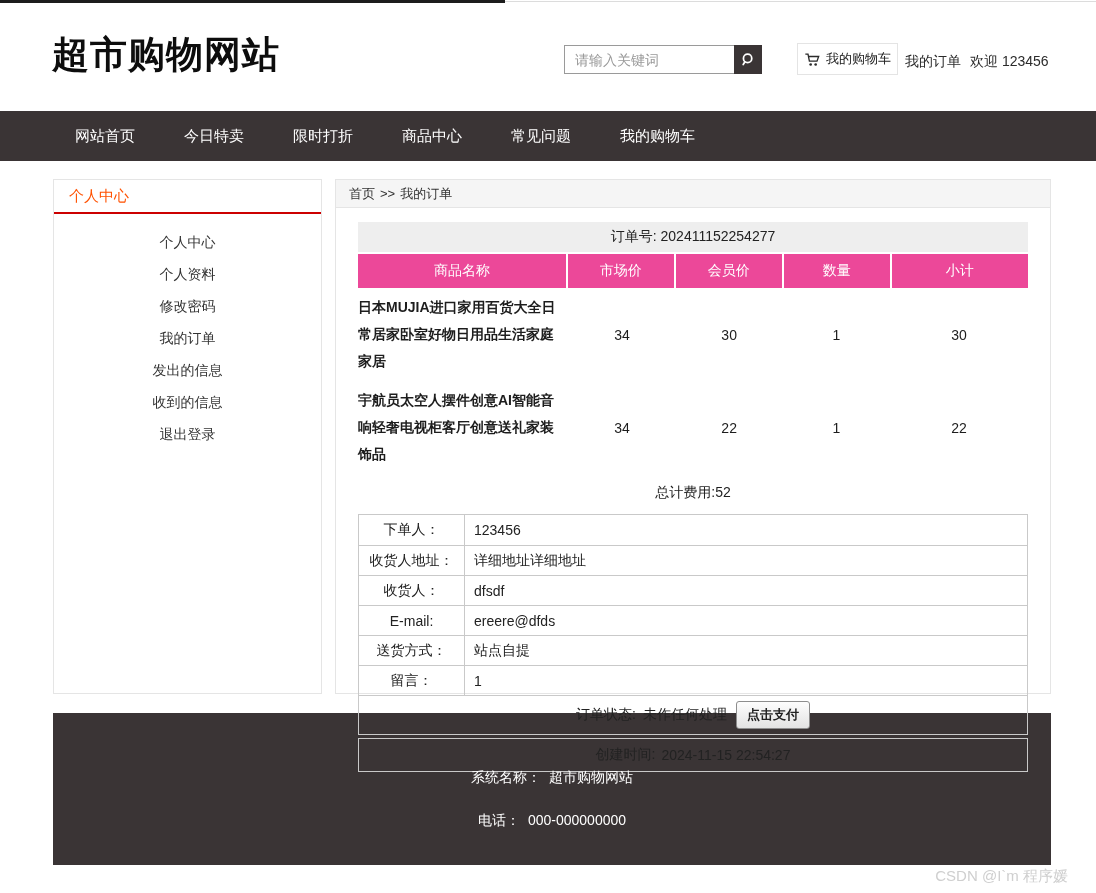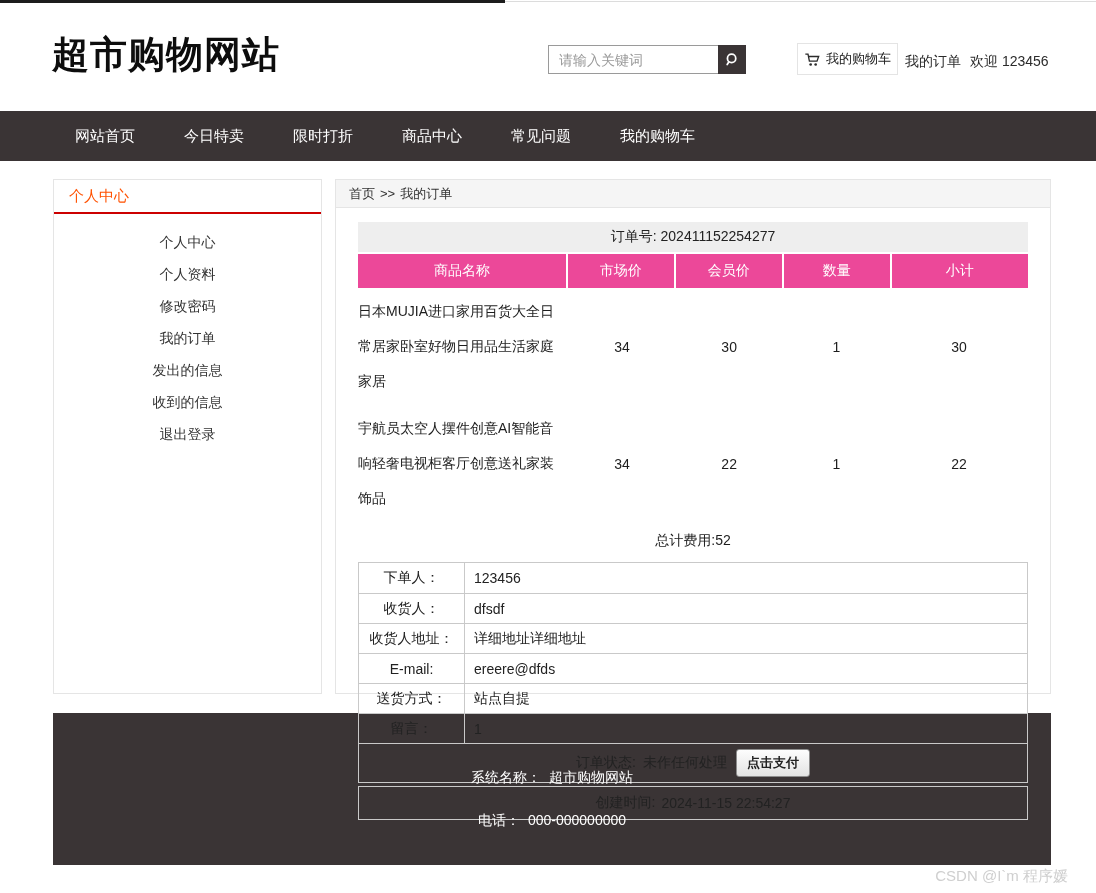--- a/index.html
+++ b/index.html
@@ -14,21 +14,21 @@
   }
   .top-line { height: 2px; border-bottom: 1px solid #dcdcdc; }
   .top-artifact { position: absolute; top: 0; left: 0; width: 505px; height: 3px; background: #1c1c1c; z-index: 5; }
 
   
   .header { height: 109px; position: relative; background: #fff; }
   .site-title {
     position: absolute; left: 52px; top: 28px;
     font-size: 37px; font-weight: bold; color: #0d0d0d; letter-spacing: 1px;
   }
-  .search-wrap { position: absolute; left: 548px; top: 43px; display: flex; align-items: flex-end; }
+  .search-wrap { position: absolute; left: 564px; top: 43px; display: flex; align-items: flex-end; }
   .search-input {
     width: 170px; height: 29px; border: 1px solid #9a9a9a; border-right: none;
     padding: 0 10px; font-size: 14px; color: #333; outline: none;
     font-family: inherit;
   }
   .search-input::placeholder { color: #999; }
   .search-btn {
     width: 28px; height: 29px; background: #3a3435; border: none;
     display: flex; align-items: center; justify-content: center; cursor: pointer;
   }
@@ -85,21 +85,21 @@
   .pt { margin-top: 2px; }
   .pt-header { display: flex; gap: 2px; }
   .pt-hcell {
     background: #ec4899; color: #fff; height: 34px; font-size: 14px;
     display: flex; align-items: center; justify-content: center;
   }
   .col-name { width: 31.4%; }
   .col-std  { width: 16.0%; }
   .col-sub  { width: 20.6%; }
   .pt-row { display: flex; align-items: center; padding: 6px 0; font-size: 14px; color: #1d1d1d; }
-  .pt-name { line-height: 35px; padding-right: 8px; }
+  .pt-name { line-height: 27px; padding-right: 8px; font-weight: bold; }
   .pt-val { text-align: center; }
 
   .total-line { text-align: center; font-size: 14px; color: #1d1d1d; margin: 10px 0 12px; }
 
   .details { border: 1px solid #c9c9c9; }
   .d-row { display: flex; min-height: 30px; border-top: 1px solid #c9c9c9; align-items: stretch; }
   .d-row:first-child { border-top: none; }
   .d-label {
     width: 106px; border-right: 1px solid #c9c9c9; flex: none;
     display: flex; align-items: center; justify-content: center;
@@ -233,26 +233,26 @@
       </div>
 
       <div class="total-line">总计费用:52</div>
 
       <div class="details">
         <div class="d-row">
           <div class="d-label">下单人：</div>
           <div class="d-value">123456</div>
         </div>
         <div class="d-row">
+          <div class="d-label">收货人地址：</div>
+          <div class="d-value">详细地址详细地址</div>
+        </div>
+        <div class="d-row">
           <div class="d-label">收货人：</div>
           <div class="d-value">dfsdf</div>
-        </div>
-        <div class="d-row">
-          <div class="d-label">收货人地址：</div>
-          <div class="d-value">详细地址详细地址</div>
         </div>
         <div class="d-row">
           <div class="d-label">E-mail:</div>
           <div class="d-value">ereere@dfds</div>
         </div>
         <div class="d-row">
           <div class="d-label">送货方式：</div>
           <div class="d-value">站点自提</div>
         </div>
         <div class="d-row">

